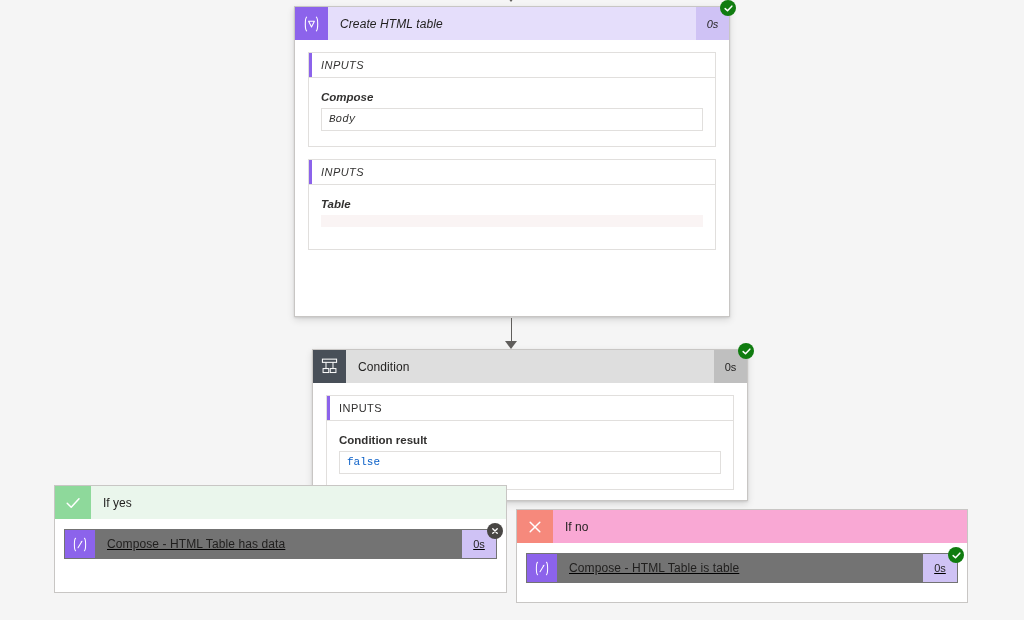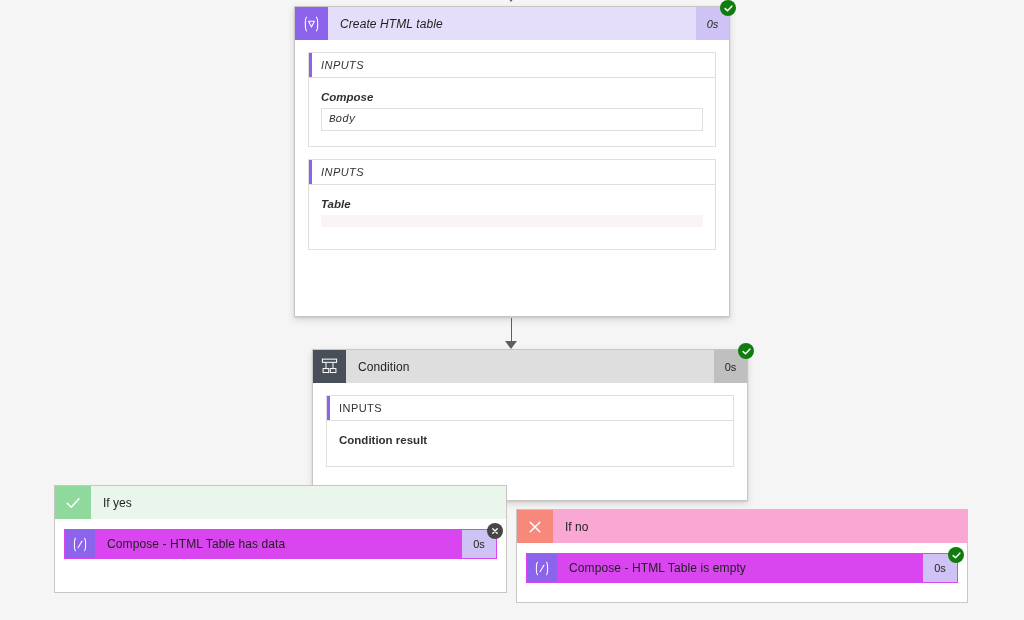--- a/index.html
+++ b/index.html
@@ -198,22 +198,23 @@
   .branch-no  .branch-header { background: #f9a8d4; }
   .branch-no  .branch-mark   { background: #f6897c; }
 
   .branch-body { padding: 10px 9px 14px 9px; }
 
   .inner-action {
     position: relative;
     display: flex;
     align-items: stretch;
     height: 30px;
-    background: #d946ef;
+    background: #737373;
     border: 1px solid transparent;
+    text-decoration: underline;
   }
   .inner-action .card-icon { width: 30px; min-width: 30px; background: #8c63eb; }
   .inner-action .card-title { font-size: 12px; padding-left: 12px; }
   .inner-action .card-duration { width: 34px; min-width: 34px; background: #cfc2f5; font-size: 11px; }
 
   svg.gl { display:block; }
 </style>
 </head>
 <body>
 
@@ -301,20 +302,21 @@
     </div>
 
     <div class="card-body">
       <div class="section">
         <div class="section-head">
           <span class="section-title">INPUTS</span>
         </div>
         <div class="section-content">
           <div class="field">
             <div class="field-label">Condition result</div>
+            <div class="field-box value-blue">false</div>
           </div>
         </div>
       </div>
     </div>
   </div>
 
   <div class="branch branch-yes" style="left:54px; top:485px; width:453px; height:108px;">
     <div class="branch-header">
       <div class="branch-mark">
         <svg class="gl" width="20" height="20" viewBox="0 0 20 20" aria-hidden="true">
@@ -356,21 +358,21 @@
     <div class="branch-body">
       <div class="inner-action">
         <div class="card-icon">
           <svg class="gl" width="18" height="15" viewBox="0 0 19 16" aria-hidden="true">
             <path d="M4.8 1.3c-1.3 1.1-1.3 4.2-1.3 6.7 0 2.5 0 5.6 1.3 6.7" fill="none" stroke="#ffffff" stroke-width="1.1" stroke-linecap="round"></path>
             <path d="M14.2 1.3c1.3 1.1 1.3 4.2 1.3 6.7 0 2.5 0 5.6-1.3 6.7" fill="none" stroke="#ffffff" stroke-width="1.1" stroke-linecap="round"></path>
             <path d="M11.6 4.6 L7.4 11.4" fill="none" stroke="#ffffff" stroke-width="1.1" stroke-linecap="round"></path>
             <path d="M11.6 4.6 L10.0 5.0 L11.2 6.2 Z" fill="#ffffff"></path>
           </svg>
         </div>
-        <div class="card-title">Compose - HTML Table is empty</div>
+        <div class="card-title">Compose - HTML Table is table</div>
         <div class="card-duration">0s</div>
         <div class="badge badge-succeeded">
           <svg class="gl" width="9" height="9" viewBox="0 0 10 10" aria-hidden="true">
             <path d="M1.3 5.1 L3.9 7.5 L8.7 2.4" fill="none" stroke="#fff" stroke-width="1.7" stroke-linecap="round" stroke-linejoin="round"></path>
           </svg>
         </div>
       </div>
     </div>
   </div>
 

